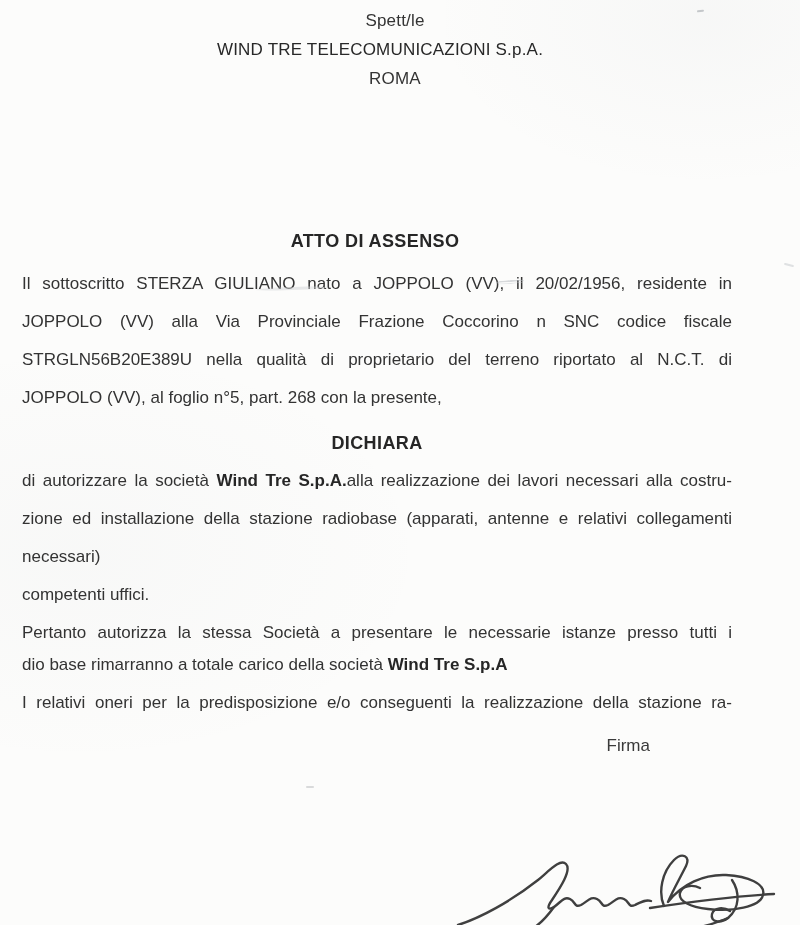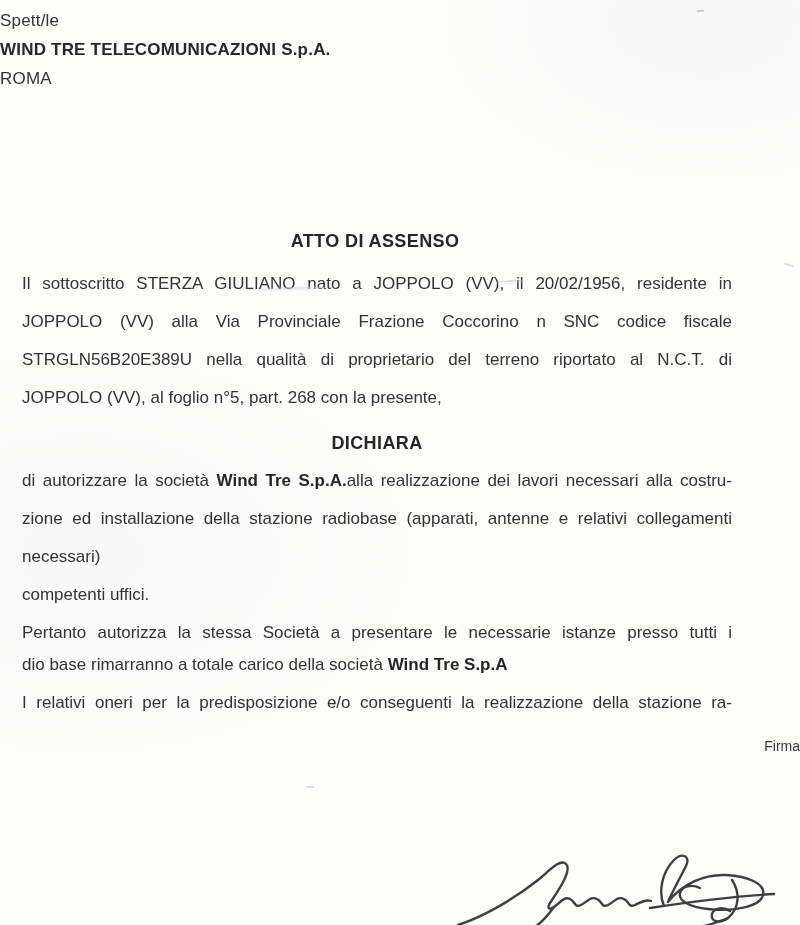--- a/index.html
+++ b/index.html
@@ -12,23 +12,23 @@
       radial-gradient(ellipse 420px 260px at 88% 2%, rgba(120,130,140,0.04), transparent 65%),
       radial-gradient(ellipse 500px 300px at 10% 60%, rgba(120,130,140,0.03), transparent 70%),
       #fcfcfb;
     font-family: "Liberation Sans", "DejaVu Sans", sans-serif;
     color: #2e2e2e;
     -webkit-font-smoothing: antialiased;
   }
   .doc * { box-sizing: border-box; }
 
   
-  .recipient { padding-top: 6px; text-align: left; padding-right: 10px; }
+  .recipient { padding-top: 6px; text-align: center; padding-right: 10px; }
   .recipient .rline { line-height: 29px; font-size: 17px; letter-spacing: 0.2px; color:#343434; }
-  .recipient .company { font-weight: bold; padding-right: 30px; color:#282828; }
+  .recipient .company { font-weight: normal; padding-right: 30px; color:#282828; }
 
   
   .title {
     margin-top: 134px;
     text-align: center;
     position: relative;
     left: -25px;
     font-weight: bold;
     font-size: 18px;
     line-height: 28px;
@@ -54,21 +54,22 @@
     color: #262626;
   }
   .p2 { margin-top: 5px; }
   .p3 { margin-top: 0; }
   .p4 { margin-top: -6px; }
 
   .closing { margin-top: 24px; }
   .firma {
     margin-top: 14px;
     text-align: right;
-    font-size: 14px;
+    padding-right: 150px;
+    font-size: 17px;
     line-height: 20px;
     color: #3a3a3a;
   }
 
   .signature { position: absolute; left: 450px; top: 850px; width: 330px; height: 75px; }
   .signature svg { display:block; }
 
   
   .artifact { position: absolute; pointer-events: none; }
   .a1 { left: 697px; top: 10px; width: 7px; height: 2px; background:#9aa0a6; opacity:.55; border-radius:2px; transform: rotate(-8deg); }

